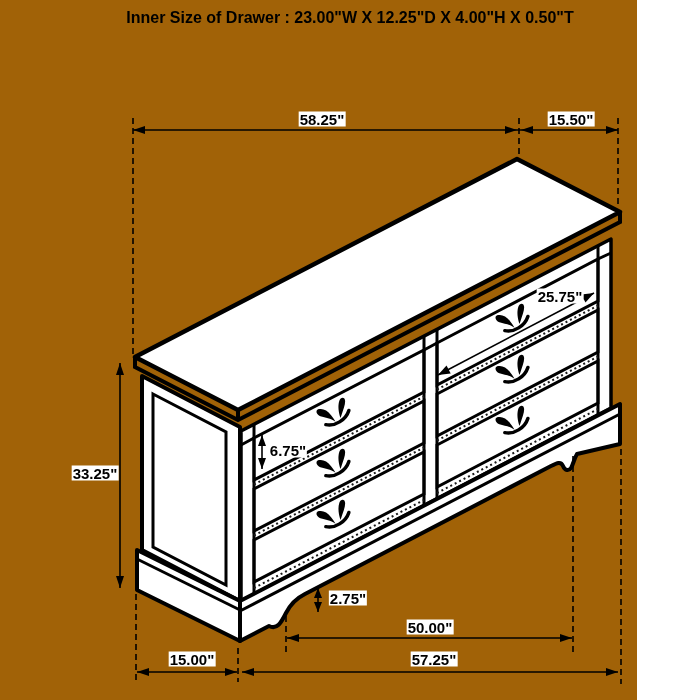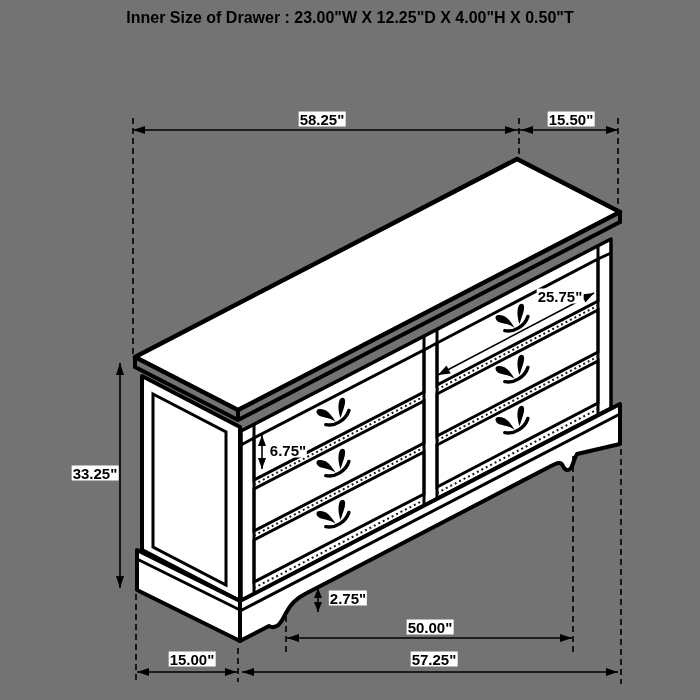--- a/index.html
+++ b/index.html
@@ -1,17 +1,17 @@
 <!DOCTYPE html>
 <html><head>
 <meta charset="utf-8">
 <style>
   html,body{margin:0;padding:0;background:#ffffff;}
   .stage{
-    position:relative;width:700px;height:700px;background:#737373;
+    position:relative;width:637px;height:700px;background:#a16207;
     font-family:"Liberation Sans", sans-serif;color:#000;overflow:hidden;
   }
   .page-title{
     position:absolute;top:9px;left:0;width:700px;text-align:center;
     font-size:16px;font-weight:bold;letter-spacing:0px;white-space:nowrap;
   }
   .dim-label{
     position:absolute;transform:translate(-50%,-50%);
     font-size:15px;font-weight:bold;white-space:nowrap;background:#fff;
     padding:0 1px;line-height:1;

